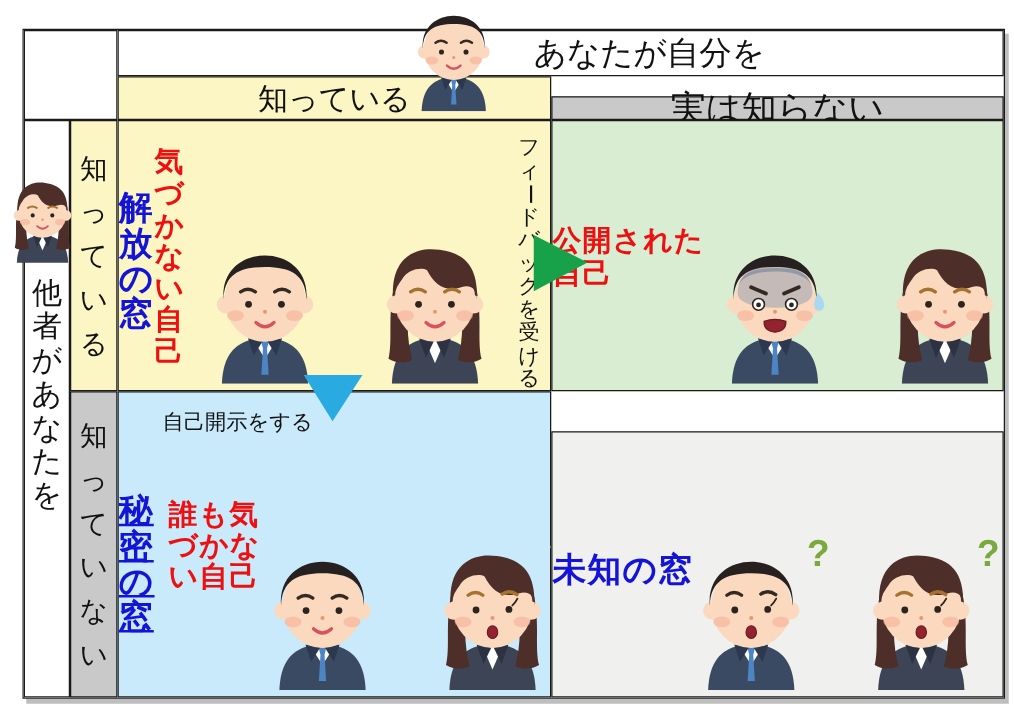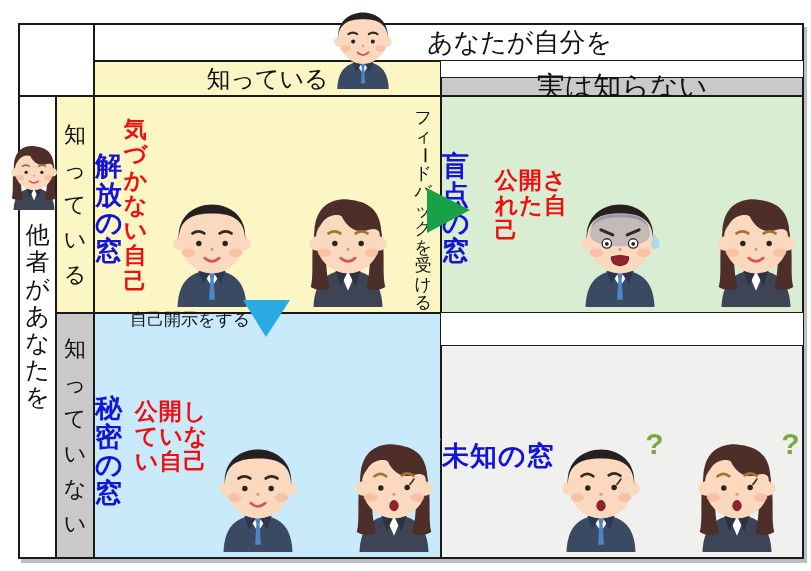--- a/index.html
+++ b/index.html
@@ -26,39 +26,39 @@
   .left-outer{grid-column:1;grid-row:3/5;background:#fff;display:flex;align-items:center;justify-content:center;}
   .row-know{grid-column:2;grid-row:3;background:var(--yellow);display:flex;align-items:center;justify-content:center;}
   .row-unknow{grid-column:2;grid-row:4;background:var(--hgray);display:flex;align-items:center;justify-content:center;}
   .quad{position:relative;display:flex;flex-direction:row;align-items:center;}
   .q-open{grid-column:3;grid-row:3;background:var(--yellow);}
   .q-blind{grid-column:4;grid-row:3;background:var(--green-bg);}
   .q-secret{grid-column:3;grid-row:4;background:var(--blue-bg);}
   .q-unknown{grid-column:4;grid-row:4;background:var(--gray-bg);margin-top:32px;}
   .q-title{margin-top:9px;font-size:27px;font-weight:bold;color:var(--blue);letter-spacing:1px;line-height:1.05;}
   .q-sub{margin-top:2px;font-size:23px;font-weight:bold;color:var(--red);letter-spacing:1px;line-height:1.1;}
-  .q-secret .q-title{margin-top:31px;}
+  .q-secret .q-title{margin-top:31px;text-decoration:underline;}
   .people{margin-top:auto;margin-bottom:5px;display:flex;gap:44px;}
   .q-open .people{padding-right:46px;}
   .person{position:relative;width:92px;height:118px;}
   .person svg{display:block;}
   .qmark{position:absolute;top:-7px;right:-17px;font-size:30px;font-weight:bold;color:var(--qgreen);}
   .vtext{display:flex;flex-direction:column;align-items:center;}
   .vchar{display:block;text-align:center;}
   .rot{transform:rotate(90deg);}
   .row-vtext{font-size:22px;line-height:35px;}
   .others-vtext{font-size:24px;line-height:27px;padding-bottom:24px;}
   .feedback-label{position:absolute;top:12px;right:8px;font-size:17px;line-height:18.5px;z-index:2;color:#111;}
   .icon-top{position:absolute;left:329px;top:1px;z-index:5;}
   .icon-left{position:absolute;left:7px;top:139px;z-index:5;}
   .arrow-feedback{position:absolute;left:427px;top:188px;width:0;height:0;
     border-top:22px solid transparent;border-bottom:23px solid transparent;border-left:43px solid var(--arrow-green);z-index:6;}
   .arrow-disclosure{position:absolute;left:243px;top:300px;width:0;height:0;
     border-left:23px solid transparent;border-right:24px solid transparent;border-top:37px solid var(--arrow-cyan);z-index:6;}
-  .label-disclosure{position:absolute;left:130px;top:308px;font-size:17px;z-index:6;color:#111;}
+  .label-disclosure{position:absolute;left:130px;top:326px;font-size:17px;z-index:6;color:#111;}
 </style>
 </head>
 <body>
 
 <div class="stage">
 
   <div class="tbl">
     <div class="cell corner"></div>
 
     <div class="cell h-top">
@@ -162,21 +162,20 @@
           <span class="vchar">ッ</span>
           <span class="vchar">ク</span>
           <span class="vchar">を</span>
           <span class="vchar">受</span>
           <span class="vchar">け</span>
           <span class="vchar">る</span>
         </div>
     </div>
 
     <div class="cell quad q-blind">
-      <div class="q-title">盲点の窓</div>
       <div class="q-sub">公開された自己</div>
       <div class="people">
         <div class="person">
             <svg viewBox="0 0 100 130" width="92" height="118" xmlns="http://www.w3.org/2000/svg">
               <path d="M12,130 C13,104 24,95 38,91 L62,91 C76,95 87,104 88,130 Z" fill="#3b4a63"></path>
               <path d="M43,82 h14 v10 h-14 Z" fill="#f3c6a5"></path>
               <path d="M40,92 L50,108 L60,92 Z" fill="#ffffff"></path>
               <path d="M46.5,92 L53.5,92 L51.8,99 L53.2,122 L46.8,122 L48.2,99 Z" fill="#4d84c4"></path>
               <path d="M35,90 L48,92.5 L40,105 Z" fill="#2b384e"></path>
               <path d="M65,90 L52,92.5 L60,105 Z" fill="#2b384e"></path>
@@ -220,21 +219,21 @@
               <circle cx="35.5" cy="60" r="3" fill="#2c241d"></circle>
               <circle cx="64.5" cy="60" r="3" fill="#2c241d"></circle>
               <path d="M42,76 Q50,83.5 58,76" stroke="#d8515e" stroke-width="2.8" stroke-linecap="round" fill="none"></path>
             </svg>
           </div>
       </div>
     </div>
 
     <div class="cell quad q-secret">
       <div class="q-title">秘密の窓</div>
-      <div class="q-sub">公開していない自己</div>
+      <div class="q-sub">誰も気づかない自己</div>
       <div class="people">
         <div class="person">
             <svg viewBox="0 0 100 130" width="92" height="118" xmlns="http://www.w3.org/2000/svg">
               <path d="M12,130 C13,104 24,95 38,91 L62,91 C76,95 87,104 88,130 Z" fill="#3b4a63"></path>
               <path d="M43,82 h14 v10 h-14 Z" fill="#f3c6a5"></path>
               <path d="M40,92 L50,108 L60,92 Z" fill="#ffffff"></path>
               <path d="M46.5,92 L53.5,92 L51.8,99 L53.2,122 L46.8,122 L48.2,99 Z" fill="#4d84c4"></path>
               <path d="M35,90 L48,92.5 L40,105 Z" fill="#2b384e"></path>
               <path d="M65,90 L52,92.5 L60,105 Z" fill="#2b384e"></path>
               <circle cx="15.5" cy="60" r="8" fill="#fbd9bf"></circle>

